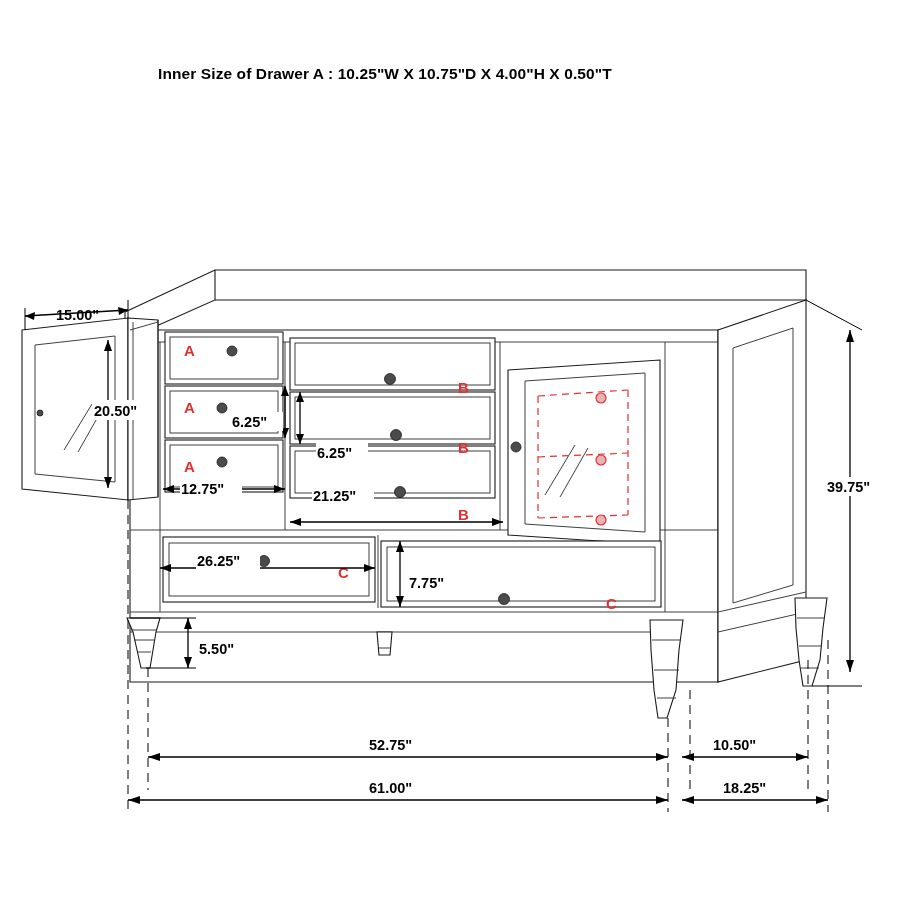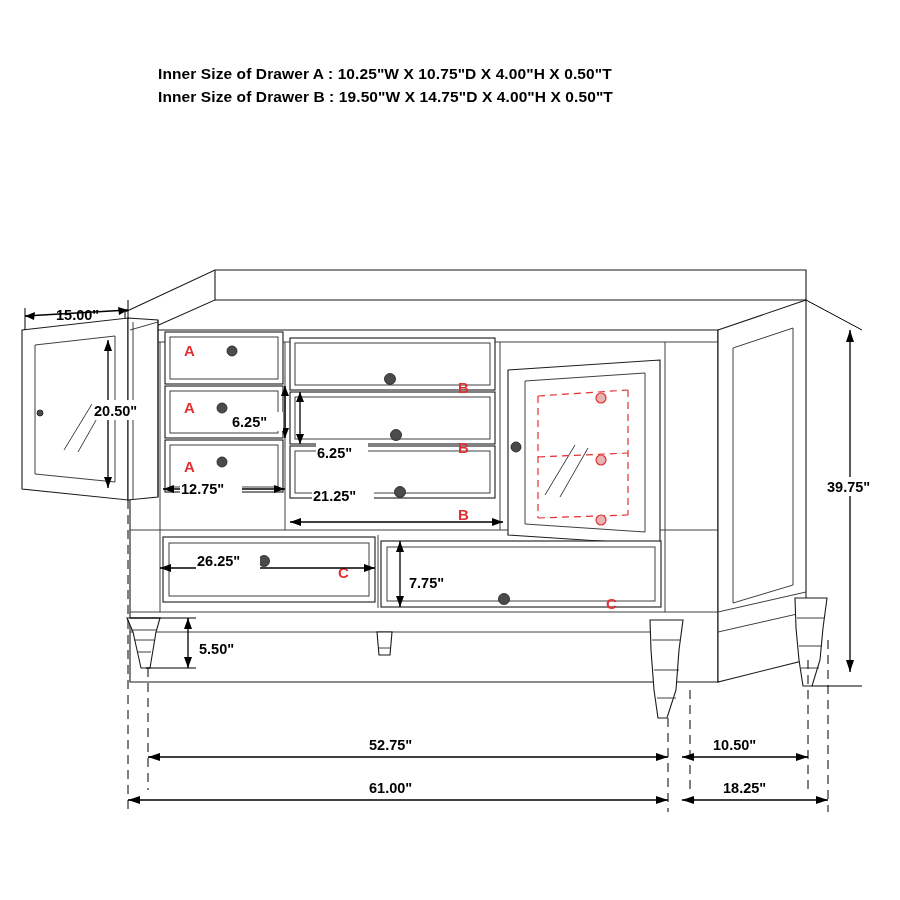--- a/index.html
+++ b/index.html
@@ -61,21 +61,20 @@
   .knob { fill: #4b4b4b; stroke: #1a1a1a; stroke-width: 0.8; }
   .knob-red { fill: #e8b3b3; stroke: #e03030; stroke-width: 1.2; }
 </style>
 </head>
 <body>
 
 <div id="stage">
 
   <div class="spec-block">
     <span class="spec-line">Inner Size of Drawer A : 10.25"W X 10.75"D X 4.00"H X 0.50"T</span>
-    <span class="spec-line">Inner Size of Drawer B : 19.50"W X 14.75"D X 4.00"H X 0.50"T</span>
   </div>
 
   <svg id="drawing" viewBox="0 0 900 900">
 
     <g>
 
       <polygon class="ln fill-w" points="125,312 215,270 806,270 806,300 718,340 125,340"></polygon>
       <polyline class="ln" points="215,270 215,300 125,340"></polyline>
       <polyline class="ln" points="215,300 806,300"></polyline>
       <polyline class="ln" points="718,340 718,682"></polyline>

